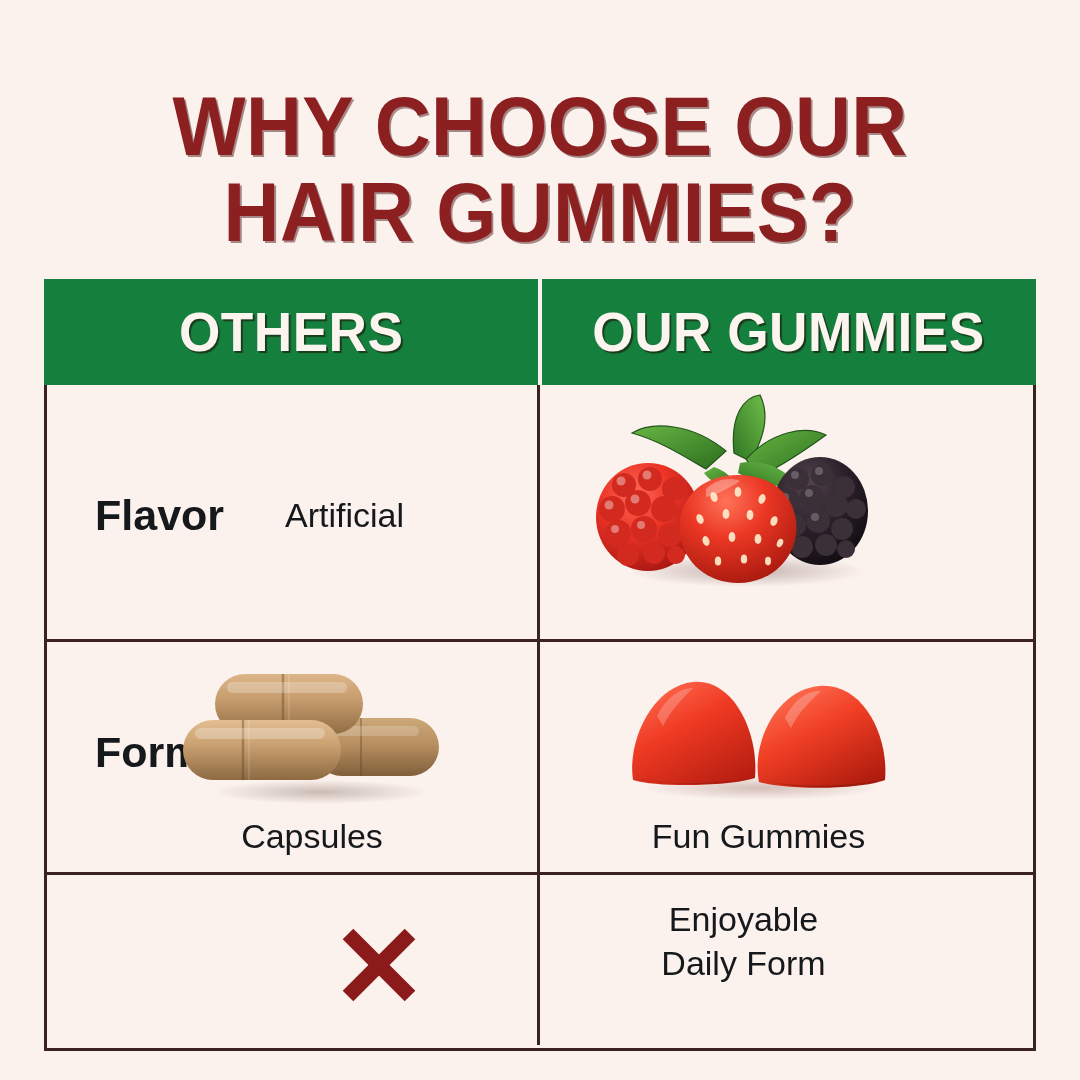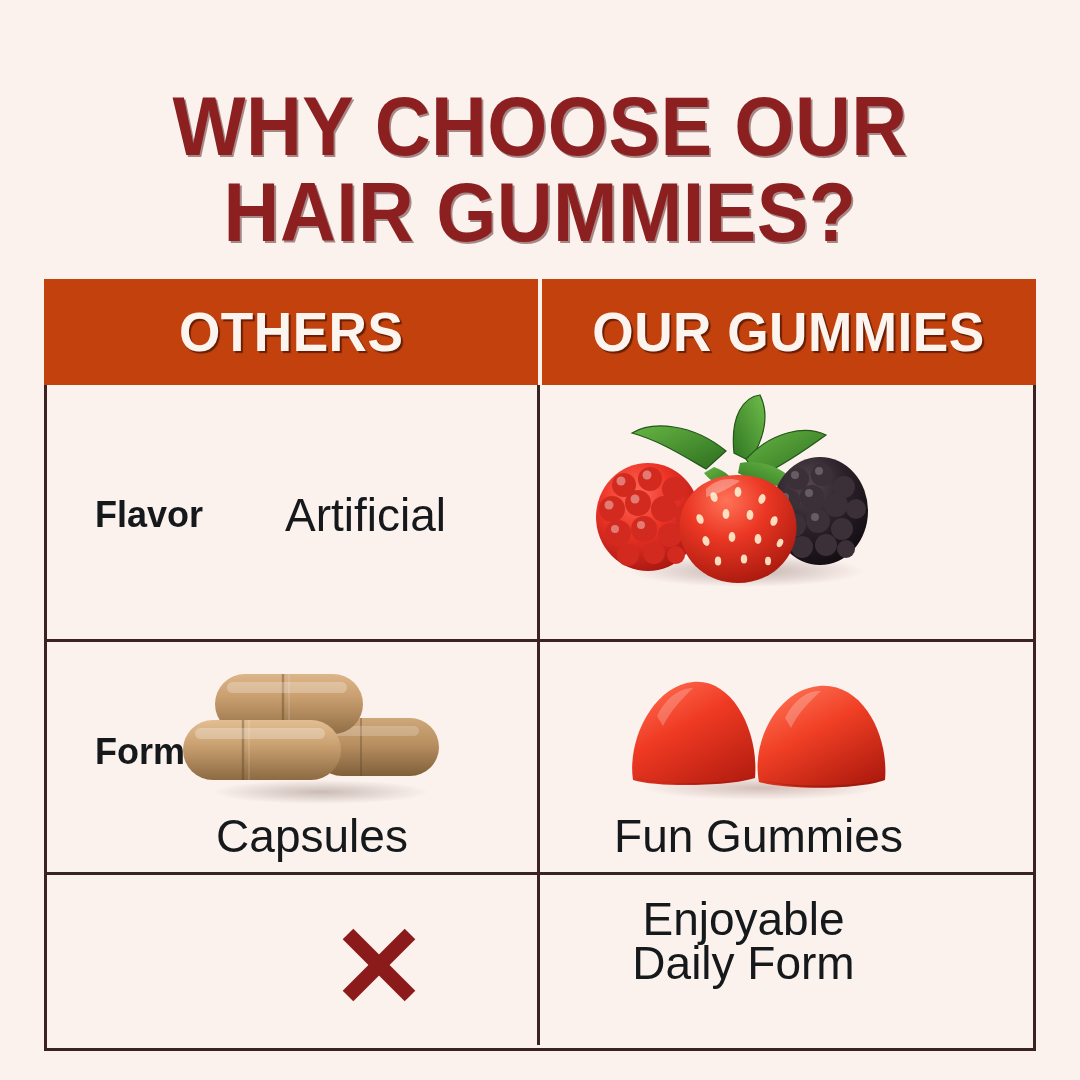--- a/index.html
+++ b/index.html
@@ -55,21 +55,21 @@
   .head-row {
     position: absolute;
     left: 0;
     top: 0;
     width: 992px;
     height: 106px;
     display: flex;
   }
   .head-cell {
     height: 106px;
-    background: #c2410c;
+    background: #15803d;
     display: flex;
     align-items: center;
     justify-content: center;
     box-sizing: border-box;
   }
   .head-cell.left  { width: 494px; }
   .head-gap        { width: 4px; height: 106px; background: #fbf1ed; }
   .head-cell.right { width: 494px; }
   .head-text {
     color: #fbf4ef;
@@ -110,29 +110,29 @@
     position: relative;
     box-sizing: border-box;
     overflow: hidden;
   }
   .cell.left  { width: 493px; border-right: 3px solid #3a2321; }
   .cell.right { width: 407px; }
 
   .lbl {
     color: #16191c;
     font-family: "Liberation Sans", sans-serif;
-    font-size: 36px;
+    font-size: 43px;
     line-height: 44px;
     font-weight: 600;
     white-space: nowrap;
   }
   .val {
     color: #16191c;
     font-family: "Liberation Sans", sans-serif;
-    font-size: 46px;
+    font-size: 34px;
     line-height: 44px;
     font-weight: 400;
     white-space: nowrap;
   }
 
   
   .r1 .lbl { position: absolute; left: 48px; top: 108px; }
   .r1 .val { position: absolute; left: 238px; top: 108px; }
 
   

